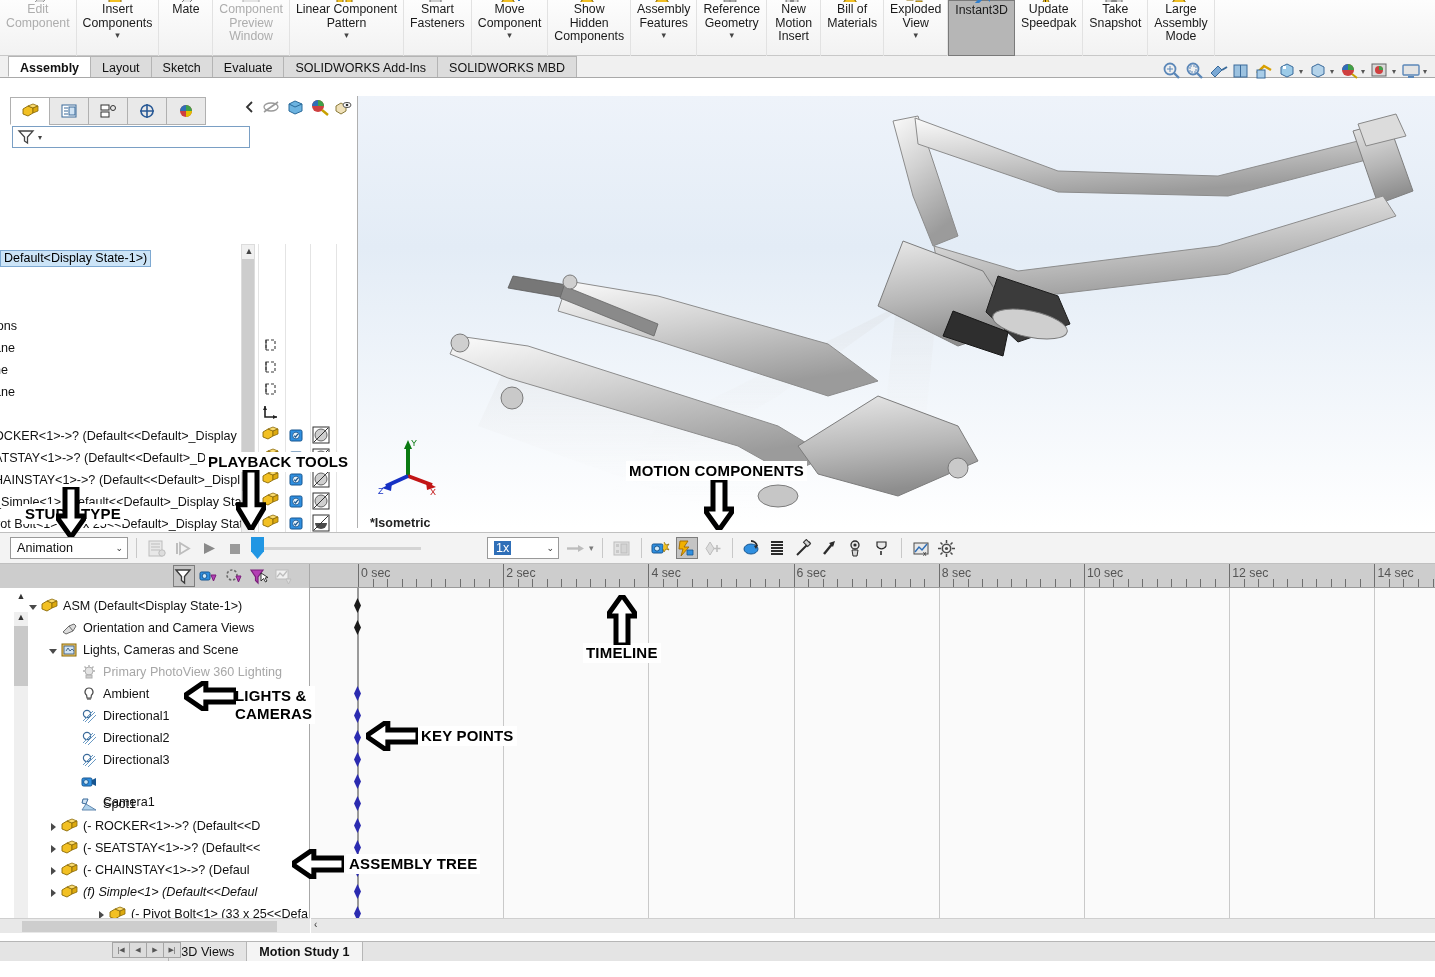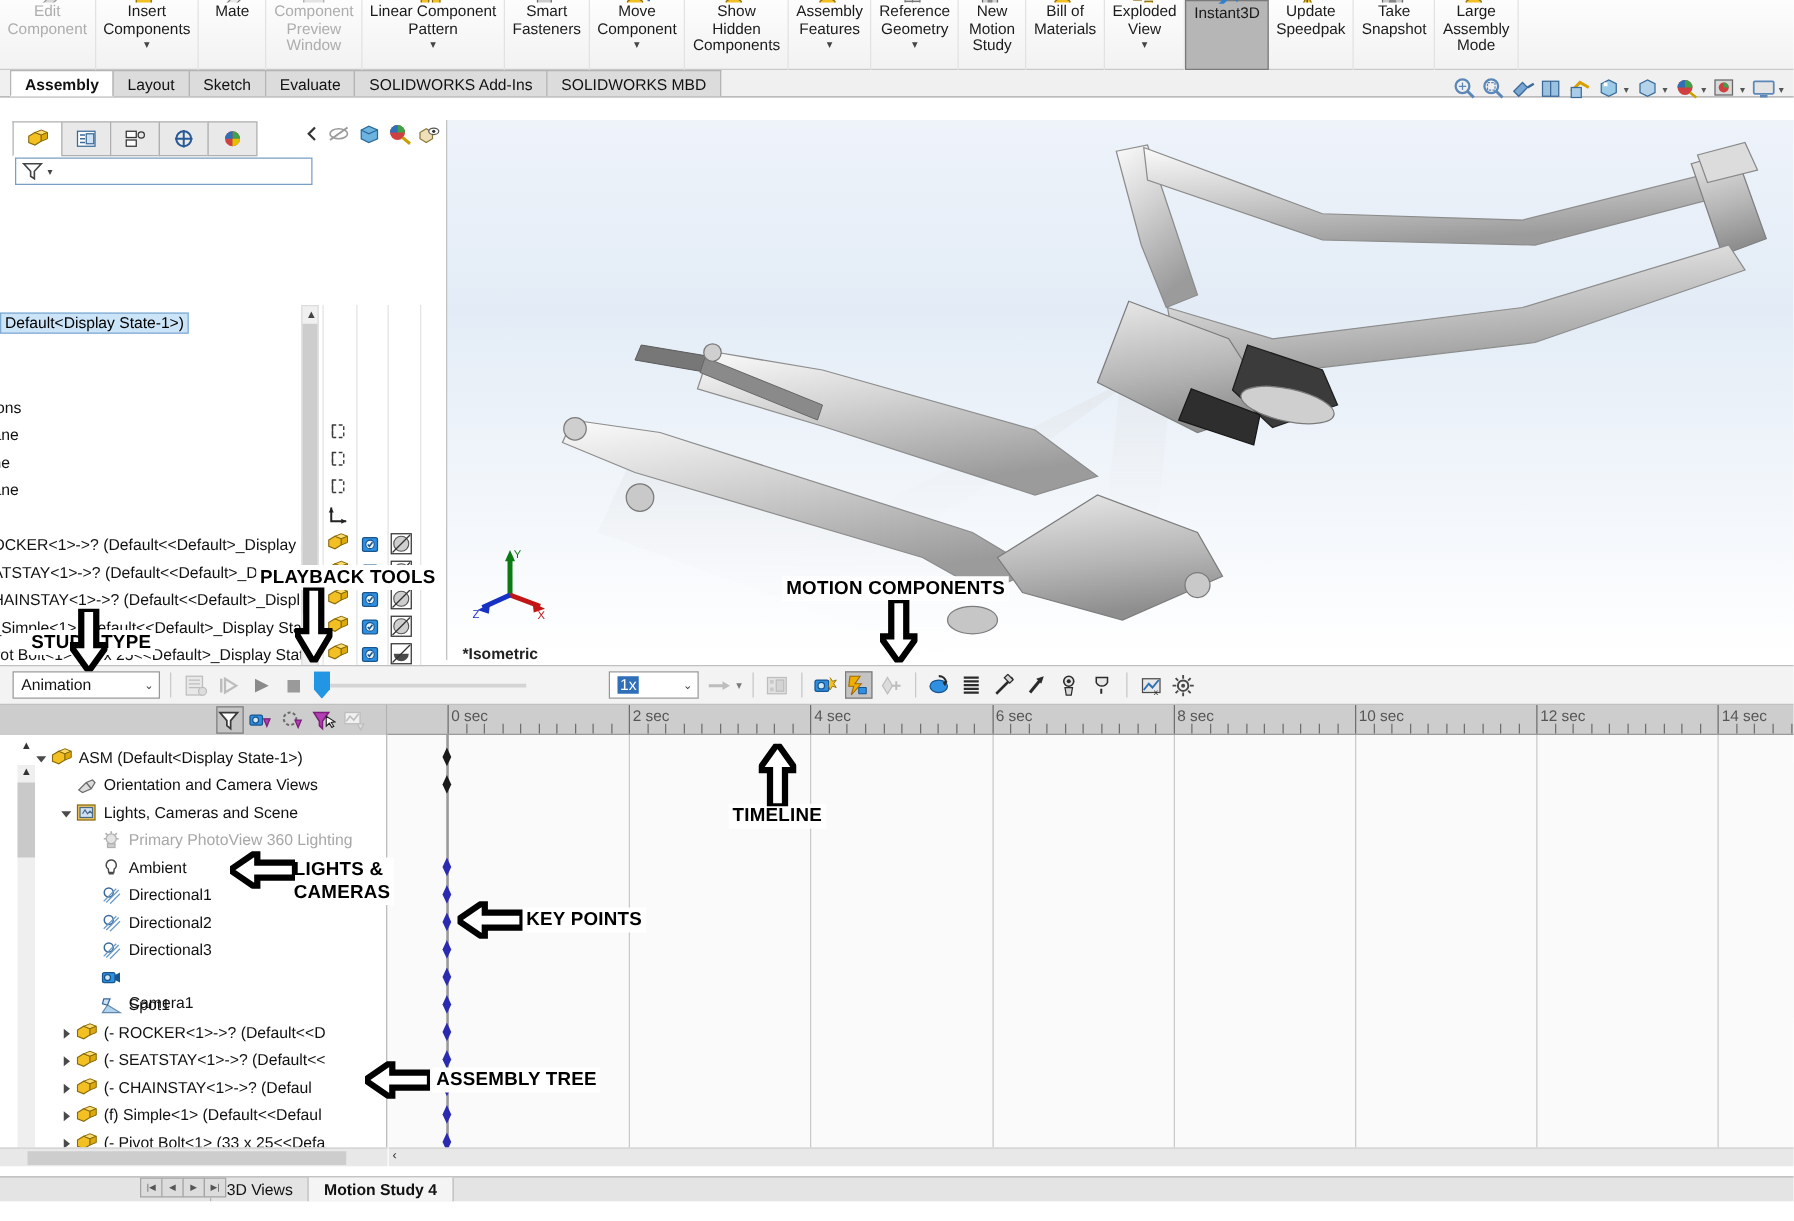--- a/index.html
+++ b/index.html
@@ -270,21 +270,21 @@
 Geometry</span>
         <span class="rb-caret">▾</span>
       </div>
       <div class="rb-item">
         <span class="rb-ico" style="margin-top: -8px; overflow: hidden; height: 10px;"><svg width="22" height="19" viewBox="0 0 22 19">
             <circle cx="9" cy="9" r="6" fill="#d4d4d4" stroke="#666"></circle>
             <circle cx="9" cy="9" r="2" fill="#888"></circle>
           </svg></span>
         <span class="rb-lbl">New
 Motion
-Study</span>
+Insert</span>
       </div>
       <div class="rb-item">
         <span class="rb-ico" style="margin-top: -8px; overflow: hidden; height: 10px;"><svg width="22" height="19" viewBox="0 0 22 19">
             <path d="M3 9 L9 5 L15 9 L15 14 L9 17 L3 14 Z" fill="#f2c023" stroke="#8a6a08"></path>
           </svg></span>
         <span class="rb-lbl">Bill of
 Materials</span>
       </div>
       <div class="rb-item">
         <span class="rb-ico" style="margin-top: -8px; overflow: hidden; height: 10px;"><svg width="22" height="19" viewBox="0 0 22 19">
@@ -1144,23 +1144,23 @@
             <span class="expander" style="margin-left:48px;"><svg width="10" height="10" viewBox="0 0 10 10">
                 <polygon points="3,1 8,5 3,9" fill="#4a4a4a"></polygon>
               </svg></span>
             <span style="display:inline-flex;width:20px;margin-left:2px;align-items:center;">
               <svg width="18" height="16" viewBox="0 0 18 16">
                 <path d="M2 6 L7 3 L12 5 L12 10 L7 13 L2 11 Z" fill="#f2c023" stroke="#8a6a08" stroke-width="0.9"></path>
                 <path d="M7 3 L12 1 L17 3 L12 5 Z" fill="#fadb70" stroke="#8a6a08" stroke-width="0.8"></path>
                 <path d="M12 5 L17 3 L17 8 L12 10 Z" fill="#dca90f" stroke="#8a6a08" stroke-width="0.8"></path>
               </svg>
             </span>
-            <span class="lbl" style="margin-left:3px;">(f)        Simple&lt;1&gt;  (Default&lt;&lt;Defaul</span>
-          </div>
-          <div class="msrow" style="left:0;top:315px;width:356px;">
+            <span class="lbl" style="margin-left:3px;font-style:italic;">(f)        Simple&lt;1&gt;  (Default&lt;&lt;Defaul</span>
+          </div>
+          <div class="msrow" style="left:0;top:315px;width:356px;justify-content:center;">
             <span class="expander" style="margin-left:48px;"><svg width="10" height="10" viewBox="0 0 10 10">
                 <polygon points="3,1 8,5 3,9" fill="#4a4a4a"></polygon>
               </svg></span>
             <span style="display:inline-flex;width:20px;margin-left:2px;align-items:center;">
               <svg width="18" height="16" viewBox="0 0 18 16">
                 <path d="M2 6 L7 3 L12 5 L12 10 L7 13 L2 11 Z" fill="#f2c023" stroke="#8a6a08" stroke-width="0.9"></path>
                 <path d="M7 3 L12 1 L17 3 L12 5 Z" fill="#fadb70" stroke="#8a6a08" stroke-width="0.8"></path>
                 <path d="M12 5 L17 3 L17 8 L12 10 Z" fill="#dca90f" stroke="#8a6a08" stroke-width="0.8"></path>
               </svg>
             </span>
@@ -1228,21 +1228,21 @@
   </div>
 
   <div class="doctabs" id="doctabs">
       <div class="dtab">
         <span>Model</span>
       </div>
       <div class="dtab">
         <span>3D Views</span>
       </div>
       <div class="dtab sel">
-        <span>Motion Study 4</span>
+        <span>Motion Study 1</span>
       </div>
     </div>
   <div class="navbtns" id="navbtns">
       <div class="navbtn">
         <span style="font-size:7px;color:#555;">|◀</span>
       </div>
       <div class="navbtn">
         <span style="font-size:7px;color:#555;">◀</span>
       </div>
       <div class="navbtn">

